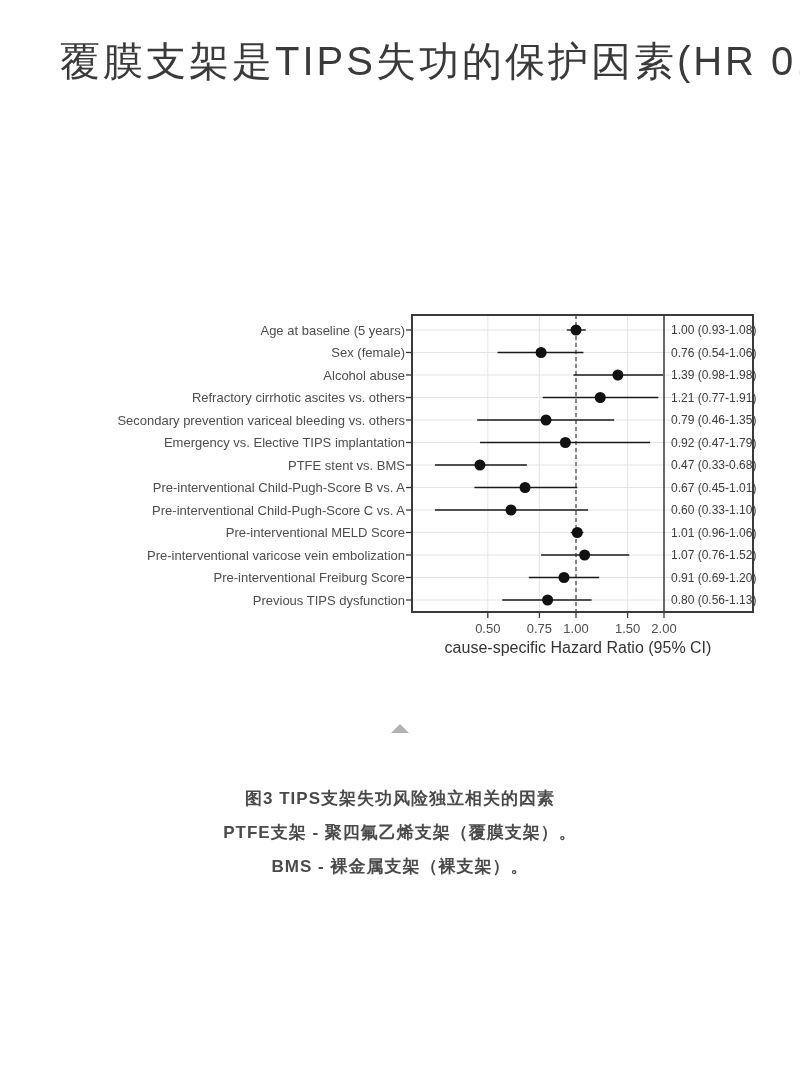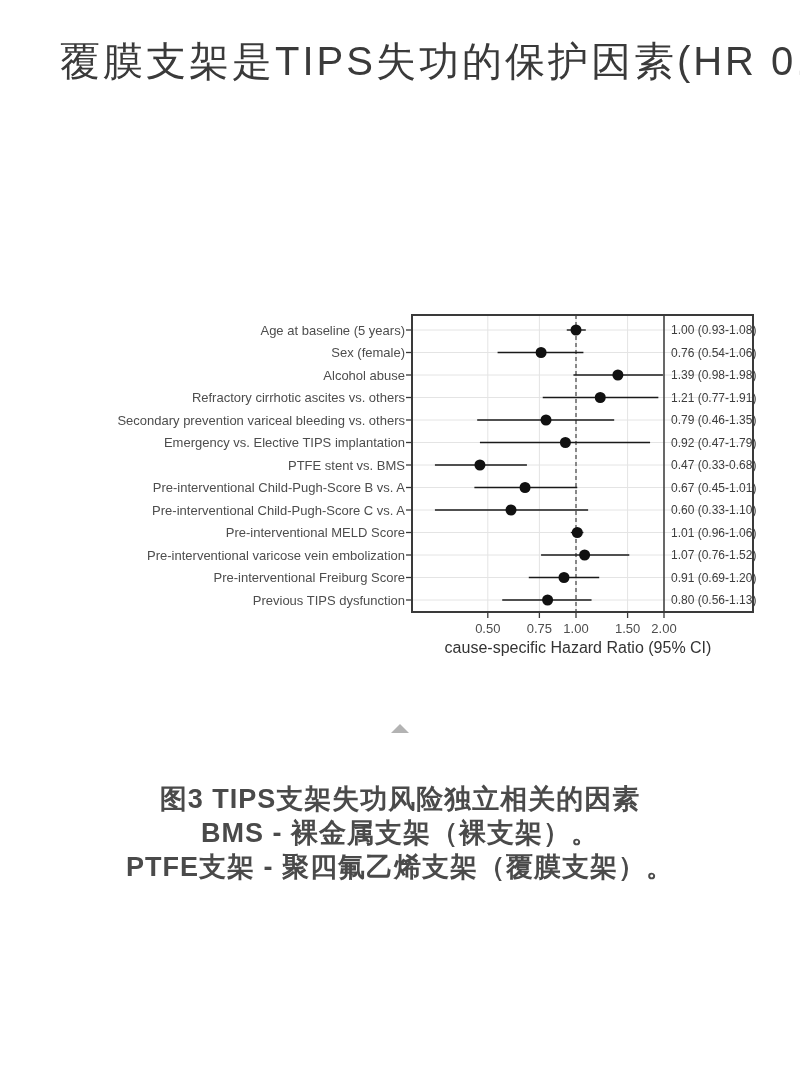--- a/index.html
+++ b/index.html
@@ -19,21 +19,21 @@
     display:flex;justify-content:center;
   }
   .tri{
     width:0;height:0;
     border-left:9px solid transparent;
     border-right:9px solid transparent;
     border-bottom:9px solid #b3b3b3;
   }
   .caption{
     position:absolute;left:0;top:782px;width:800px;
-    text-align:center;font-weight:bold;font-size:27px;line-height:34px;
+    text-align:center;font-weight:bold;font-size:17px;line-height:34px;
     color:#4a4a4a;letter-spacing:1px;
   }
 </style>
 </head>
 <body>
 
 <div class="page">
 
   <div class="paragraph" style="color: rgb(58, 58, 58);">
     <div class="p-line">覆膜支架是TIPS失功的保护因素(HR 0.47，</div>
@@ -140,17 +140,17 @@
         <text x="562" y="353" text-anchor="middle" font-size="16" fill="#333333" font-family="&quot;Liberation Sans&quot;, sans-serif">cause-specific Hazard Ratio (95% CI)</text>
       </svg>
   </div>
 
   <div class="collapse-wrap">
     <span class="tri" style="border-bottom-color: rgb(179, 179, 179);"></span>
   </div>
 
   <div class="caption" style="color: rgb(74, 74, 74);">
     <div>图3 TIPS支架失功风险独立相关的因素</div>
+    <div>PTFE支架 - 聚四氟乙烯支架（覆膜支架）。</div>
     <div>BMS - 裸金属支架（裸支架）。</div>
-    <div>PTFE支架 - 聚四氟乙烯支架（覆膜支架）。</div>
   </div>
 
 </div>
 
 </body></html>

